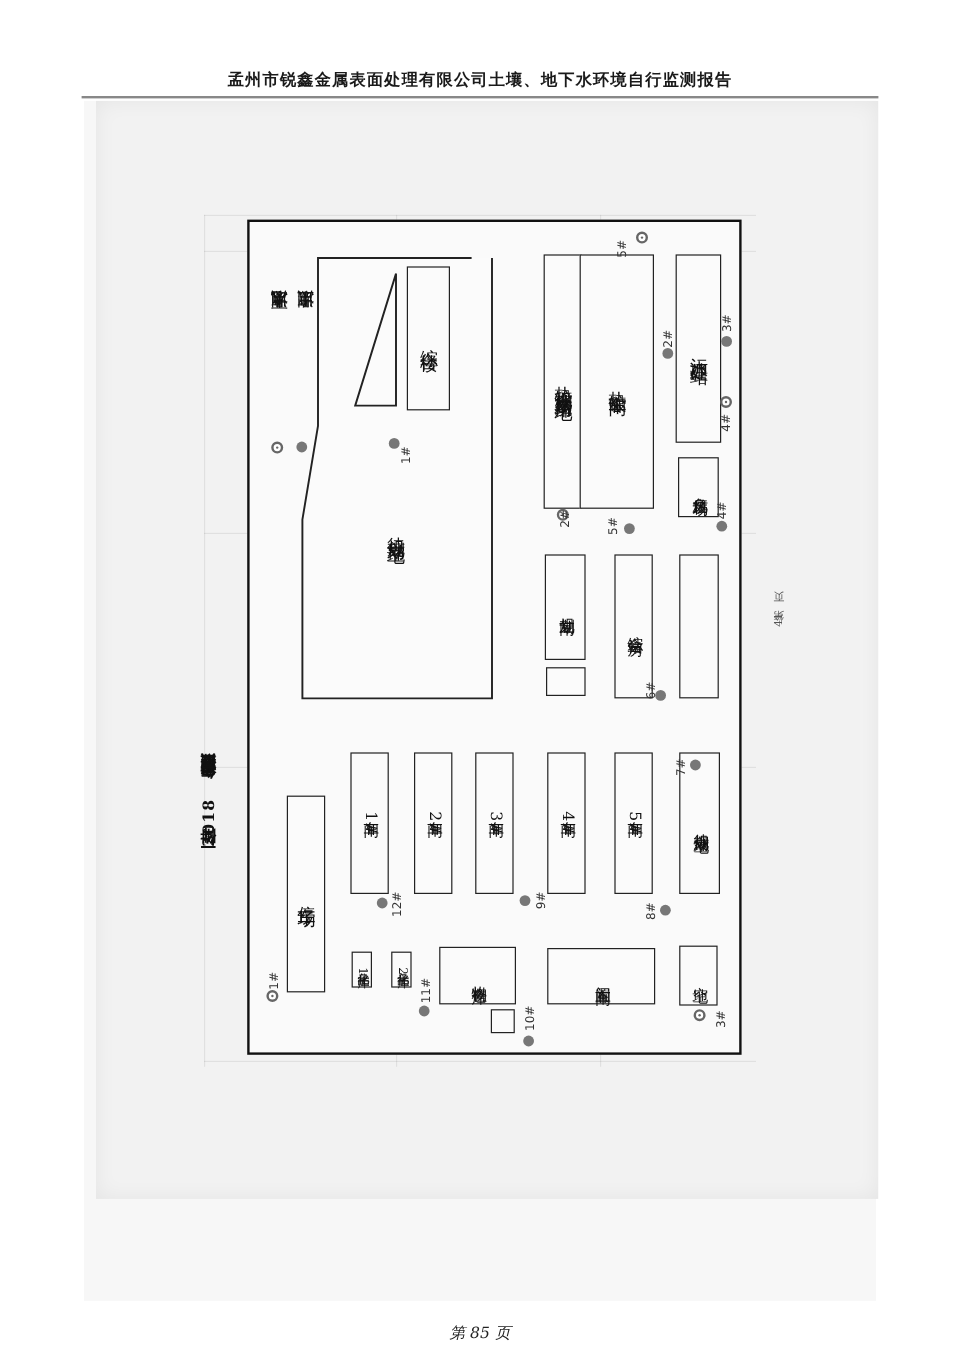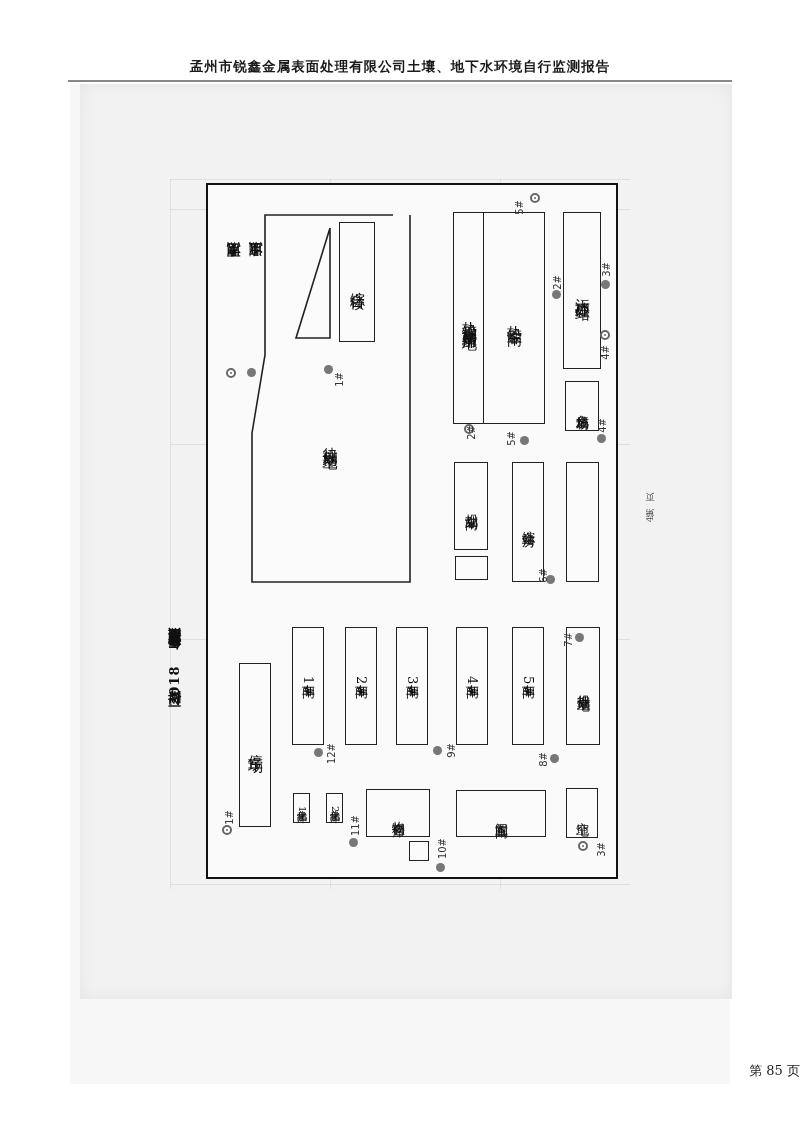--- a/index.html
+++ b/index.html
@@ -12,21 +12,21 @@
   .frame{position:absolute;left:206px;top:183px;width:408px;height:692px;border:2.5px solid #111;background:#fafafa;}
   .box{position:absolute;border:1.6px solid #222;background:#fbfbfb;display:flex;align-items:center;justify-content:center;}
   .vt{writing-mode:vertical-rl;font-size:15px;letter-spacing:2px;color:#111;}
   .vts{writing-mode:vertical-rl;font-size:13px;letter-spacing:1px;color:#111;}
   .lbl{position:absolute;writing-mode:vertical-rl;font-size:10px;color:#333;font-family:"DejaVu Sans",sans-serif;}
   .dot{position:absolute;width:9px;height:9px;border-radius:50%;background:#777;}
   .ring{position:absolute;width:10px;height:10px;border-radius:50%;border:2px solid #666;background:#fff;box-sizing:border-box;}
   .ring::after{content:"";position:absolute;left:2px;top:2px;width:2px;height:2px;border-radius:50%;background:#666;}
   .caption{position:absolute;writing-mode:vertical-rl;font-size:13px;font-weight:bold;color:#111;letter-spacing:1px;}
   .pagenum-inner{position:absolute;writing-mode:vertical-rl;font-size:9px;color:#555;}
-  .footer{position:absolute;left:0;width:800px;top:1062px;text-align:right;font-size:13px;color:#222;}
+  .footer{position:absolute;left:0;width:800px;top:1102px;text-align:center;font-size:13px;color:#222;font-style:italic;}
   svg.shape{position:absolute;left:0;top:0;}
 </style>
 </head>
 <body>
 
 <div class="header-title">孟州市锐鑫金属表面处理有限公司土壤、地下水环境自行监测报告</div>
 <div class="header-rule"></div>
 
 <div class="scan"></div>
 <div class="scan-page">

